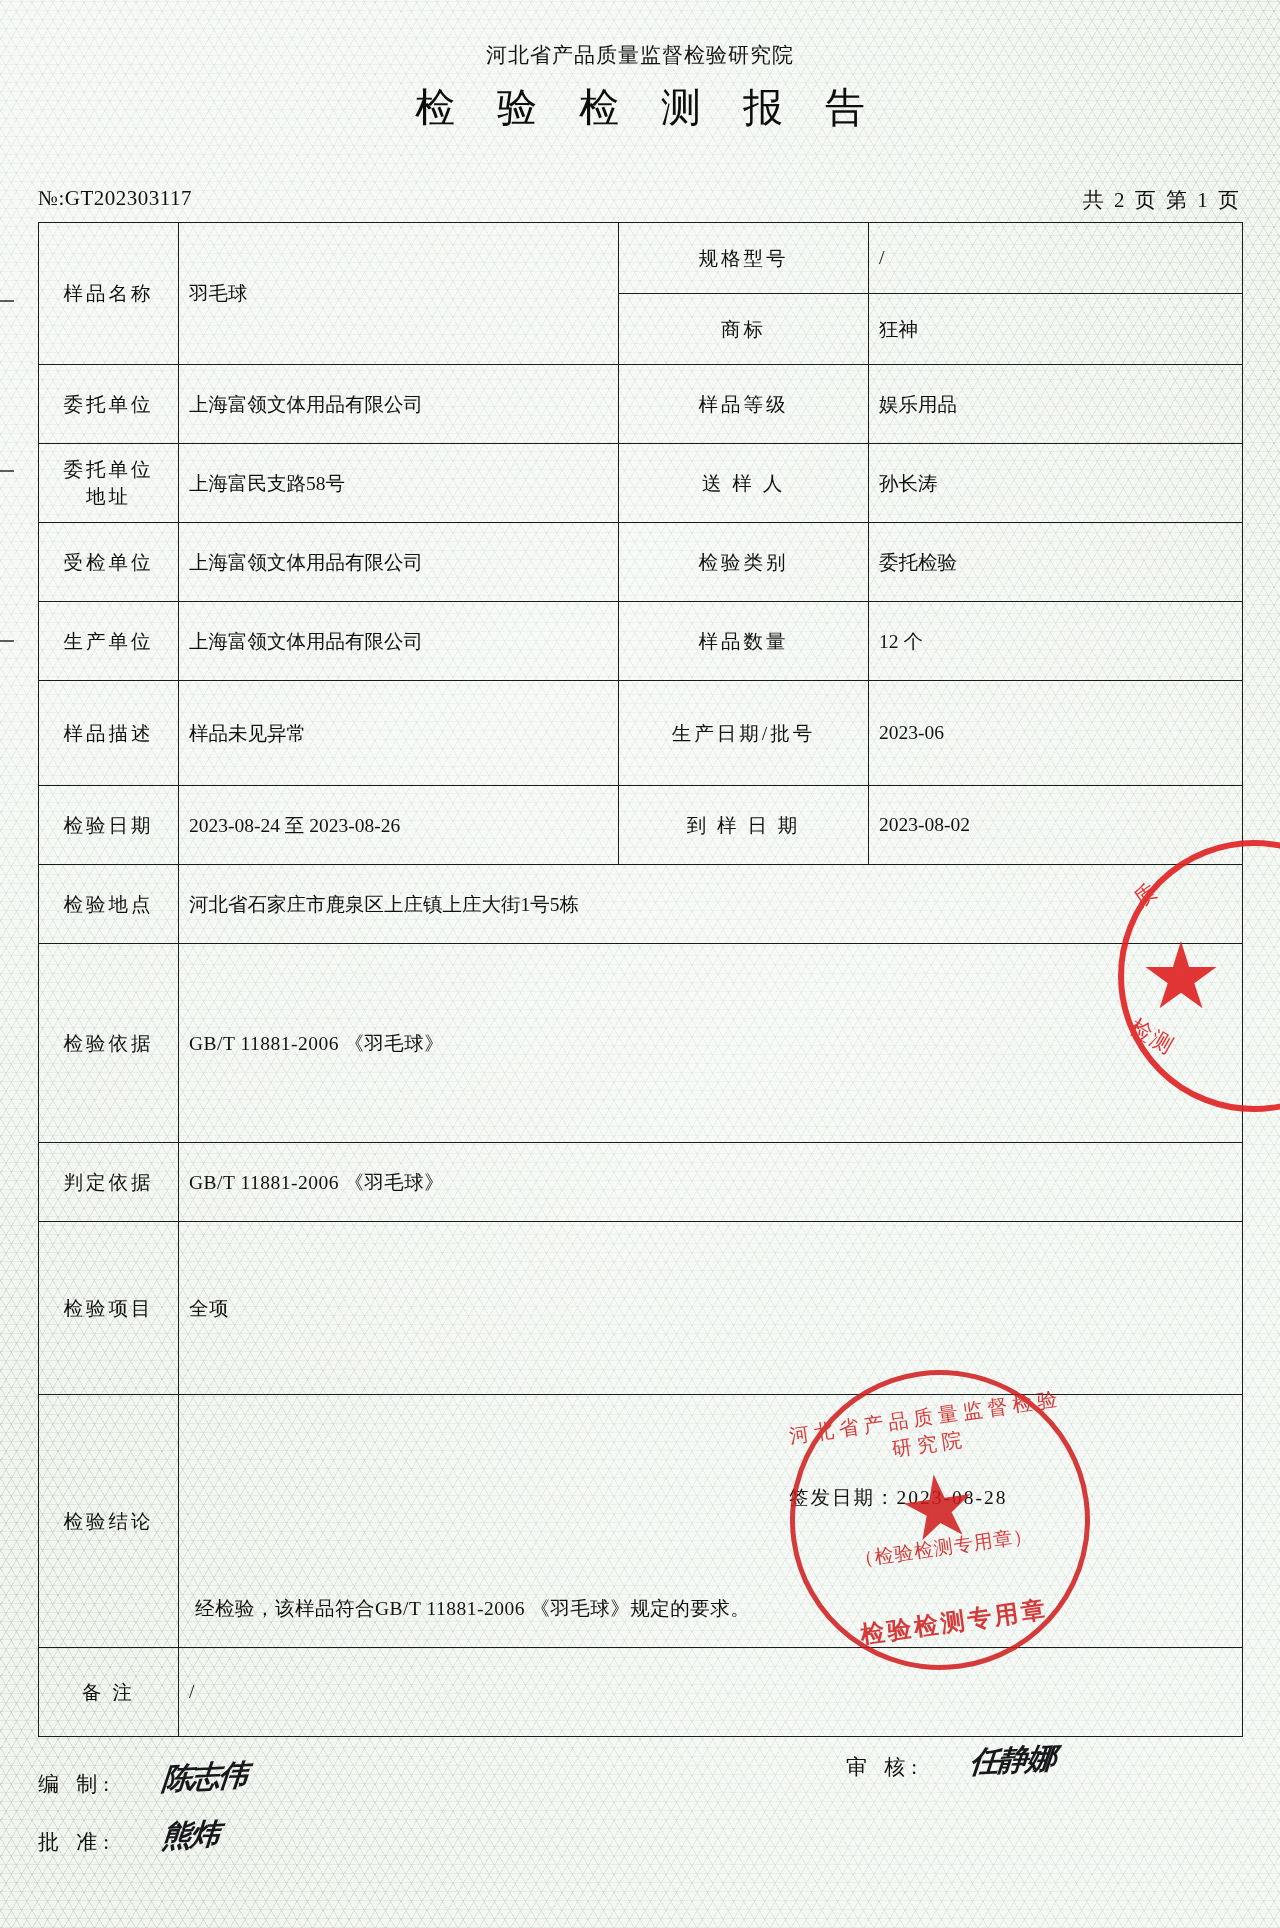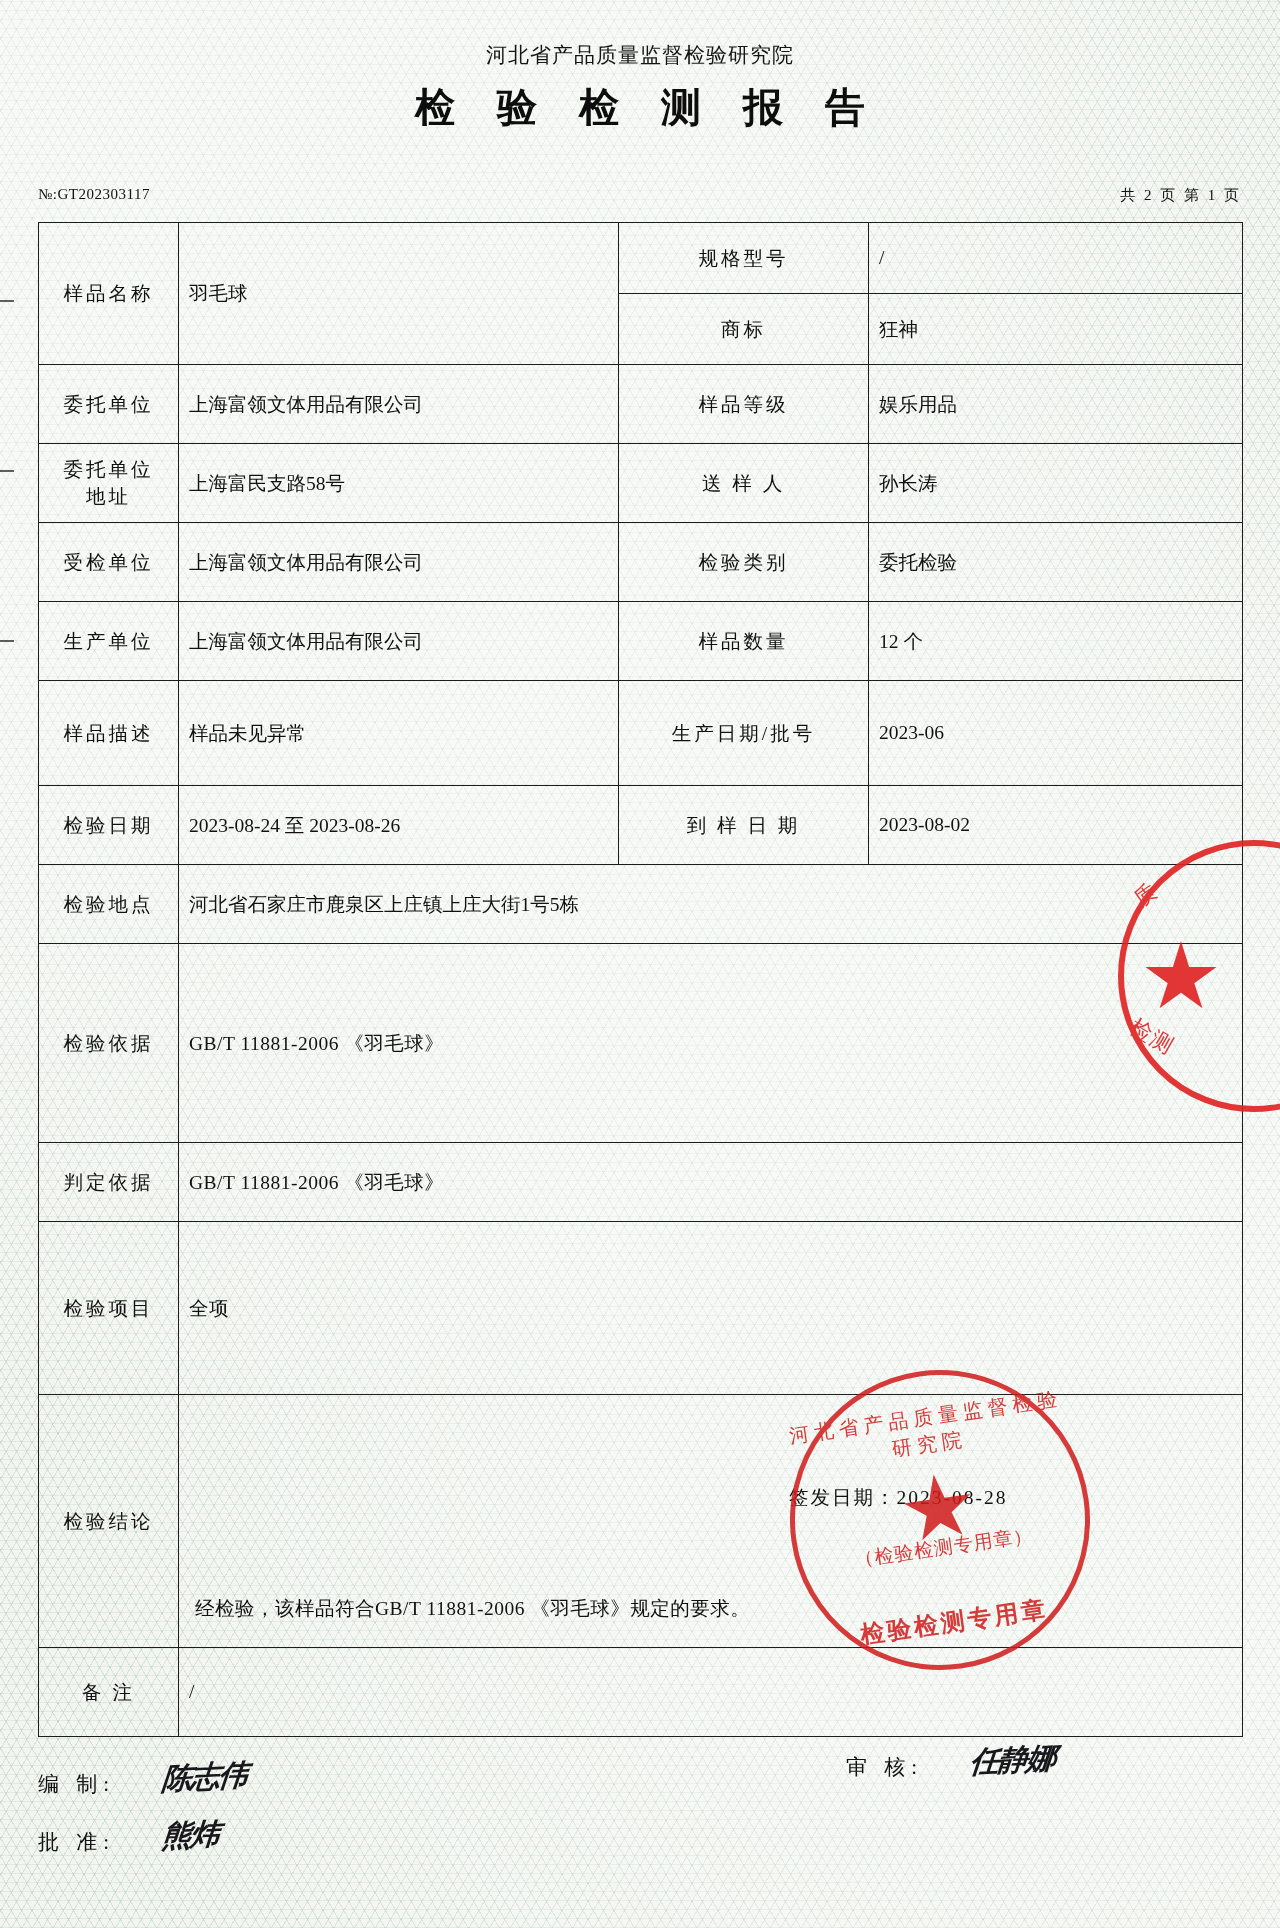--- a/index.html
+++ b/index.html
@@ -59,34 +59,34 @@
   .org1, .org2 {
     font-size: 21px;
     letter-spacing: 1px;
     color: #141414;
     line-height: 30px;
     font-family: "Liberation Serif", serif;
   }
   .report-title {
     margin-top: 10px;
     font-size: 40px;
-    font-weight: bold;
+    font-weight: normal;
     letter-spacing: 16px;
     color: #0d0d0d;
     text-indent: 16px;
   }
 
   .meta-row {
     position: absolute;
     top: 186px;
     left: 38px;
     right: 38px;
     display: flex;
     justify-content: space-between;
-    font-size: 15px;
+    font-size: 21px;
     color: #111;
   }
   .meta-no { letter-spacing: .5px; }
   .meta-pages span { margin: 0 2px; letter-spacing: 1px; }
 
   table.main {
     position: absolute;
     top: 222px;
     left: 38px;
     width: 1204px;

